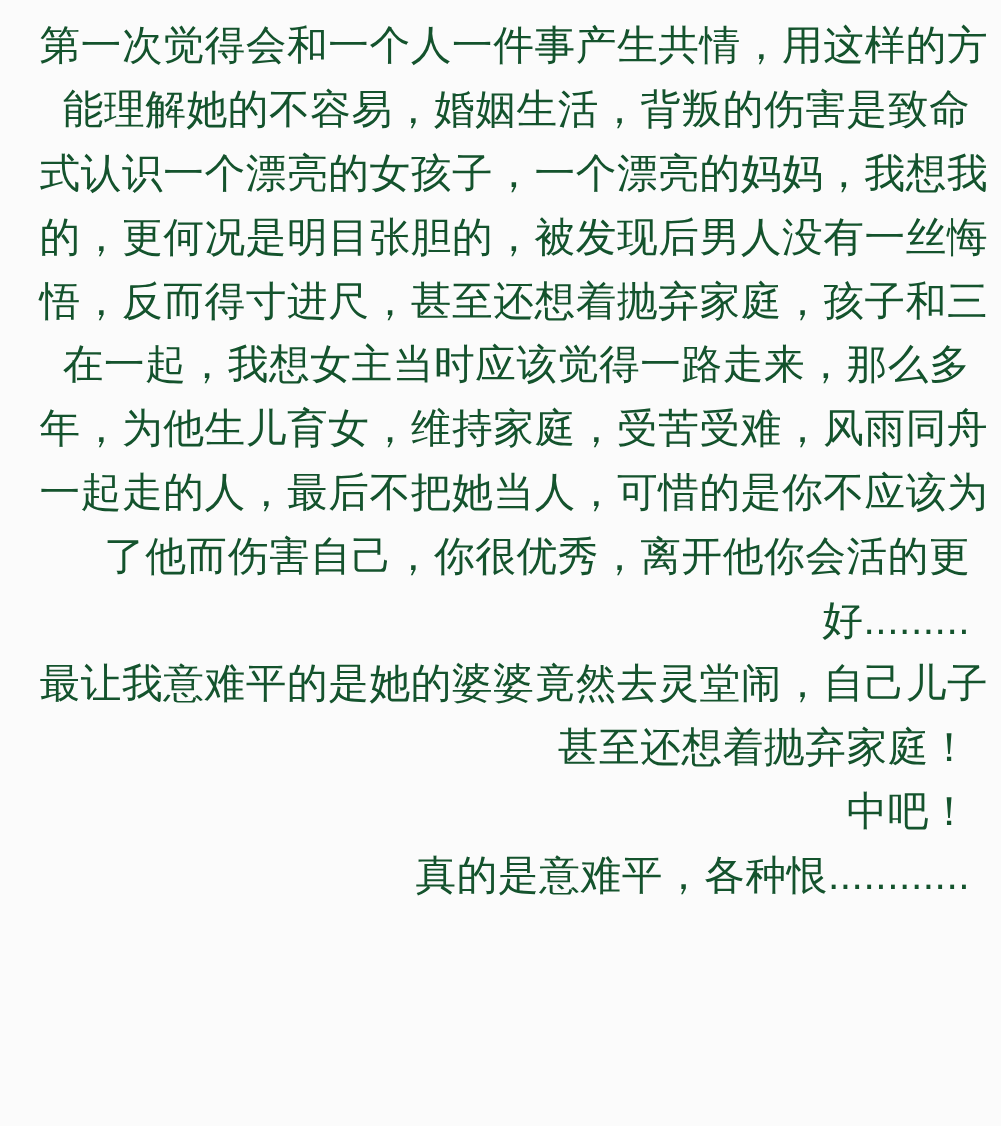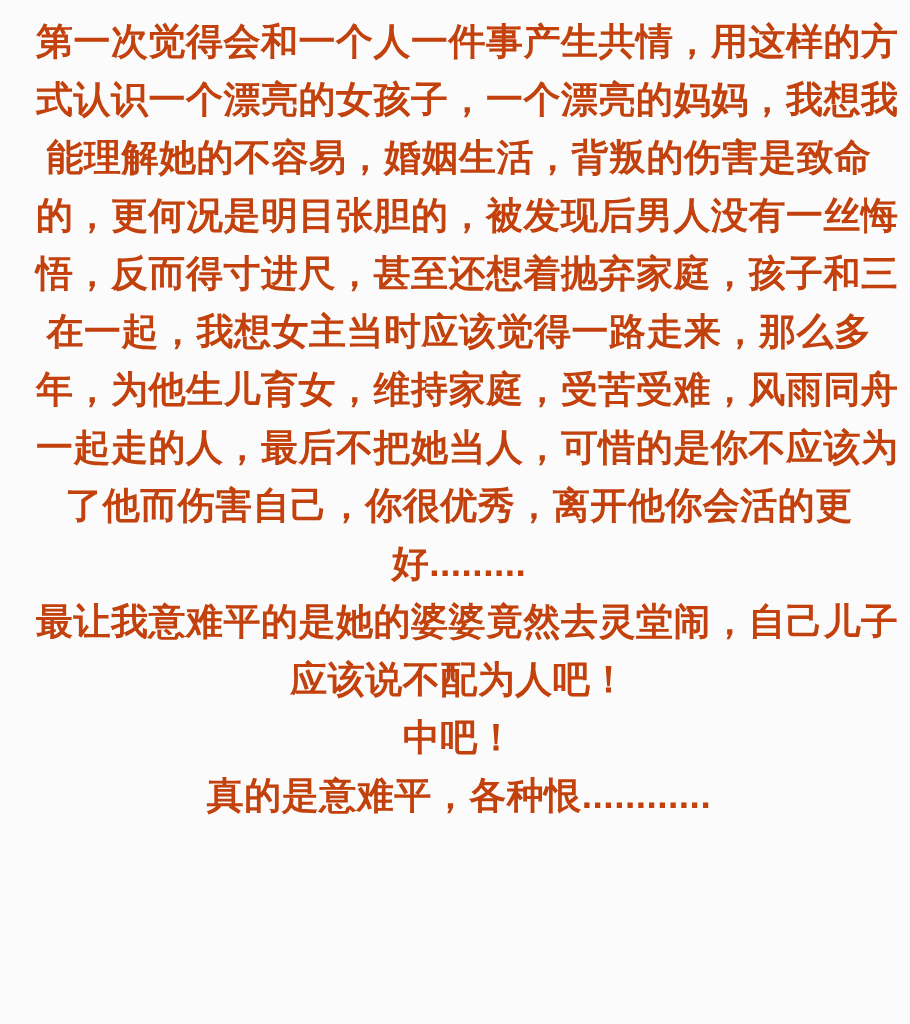--- a/index.html
+++ b/index.html
@@ -19,39 +19,39 @@
     }
     .text-block {
       width: 100%;
     }
     .line {
       margin: 0;
       padding: 0;
       font-size: 37px;
       line-height: 58px;
       letter-spacing: 0.5px;
-      color: #c2410c;
-      font-weight: 700;
+      color: #14532d;
+      font-weight: 400;
       white-space: nowrap;
-      text-align: center;
+      text-align: right;
     }
   </style>
 </head>
 <body>
 
 <div class="page">
   <div class="text-block">
     <p class="line">第一次觉得会和一个人一件事产生共情，用这样的方</p>
+    <p class="line">能理解她的不容易，婚姻生活，背叛的伤害是致命</p>
     <p class="line">式认识一个漂亮的女孩子，一个漂亮的妈妈，我想我</p>
-    <p class="line">能理解她的不容易，婚姻生活，背叛的伤害是致命</p>
     <p class="line">的，更何况是明目张胆的，被发现后男人没有一丝悔</p>
     <p class="line">悟，反而得寸进尺，甚至还想着抛弃家庭，孩子和三</p>
     <p class="line">在一起，我想女主当时应该觉得一路走来，那么多</p>
     <p class="line">年，为他生儿育女，维持家庭，受苦受难，风雨同舟</p>
     <p class="line">一起走的人，最后不把她当人，可惜的是你不应该为</p>
     <p class="line">了他而伤害自己，你很优秀，离开他你会活的更</p>
     <p class="line">好.........</p>
     <p class="line">最让我意难平的是她的婆婆竟然去灵堂闹，自己儿子</p>
-    <p class="line">应该说不配为人吧！</p>
+    <p class="line">甚至还想着抛弃家庭！</p>
     <p class="line">中吧！</p>
     <p class="line">真的是意难平，各种恨............</p>
   </div>
 </div>
 
 </body></html>

